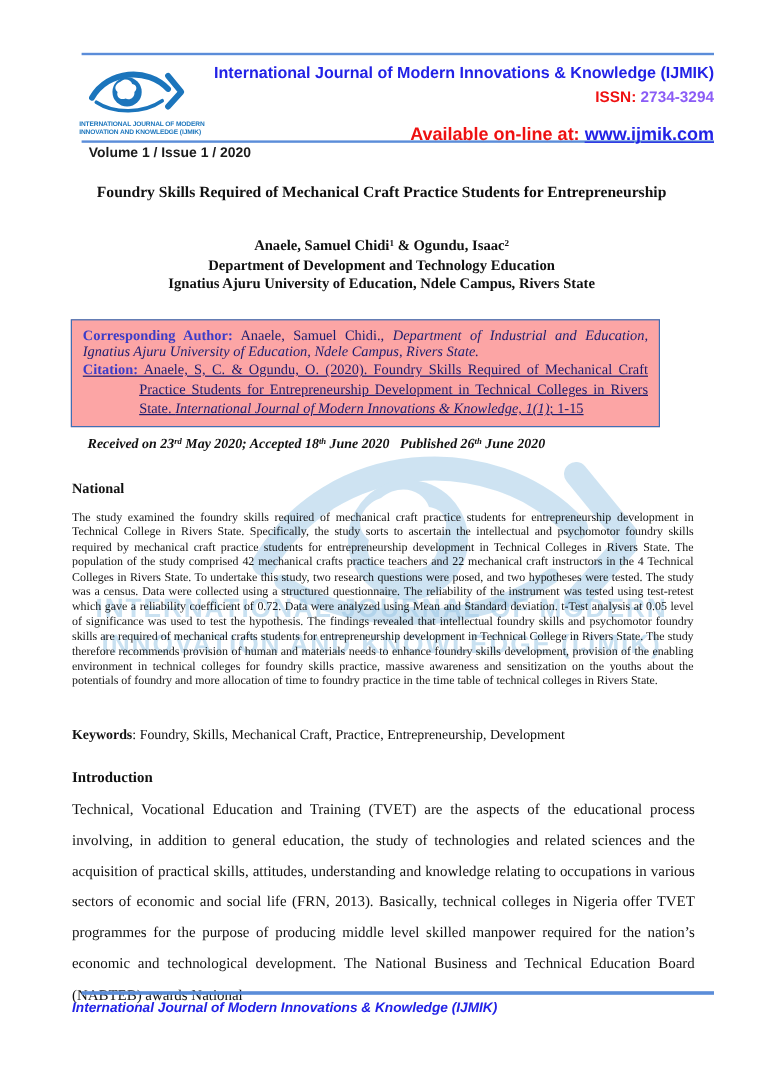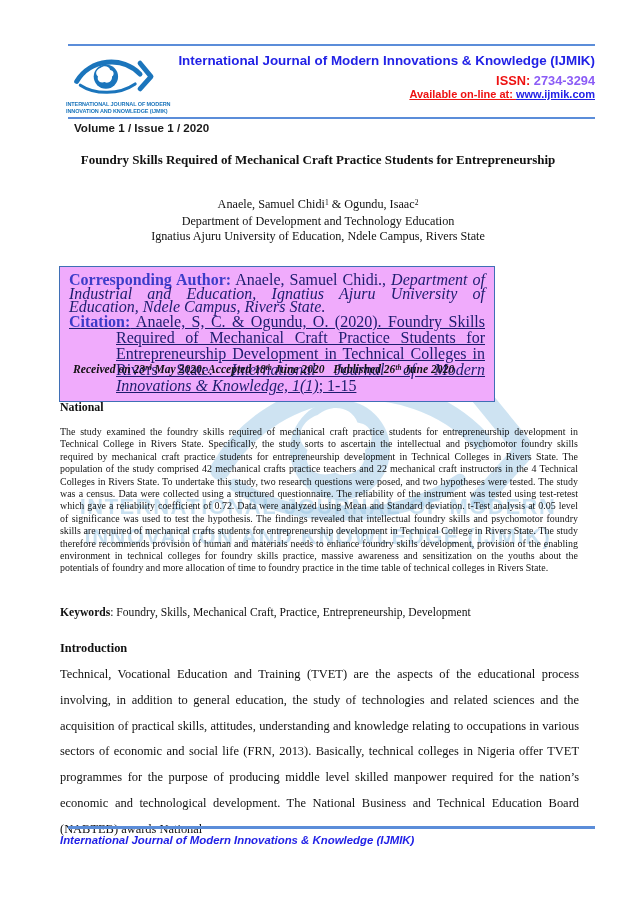--- a/index.html
+++ b/index.html
@@ -30,37 +30,37 @@
   .fill-main{fill:#1b75bc;}
   .wm .stroke-main{stroke:#9ec9e6;}
   .wm .fill-main{fill:#9ec9e6;}
 
   .header-text{left:160px;top:53px;width:435px;text-align:right;
                font-family:"Liberation Sans",sans-serif;font-weight:bold;}
   .journal-title{color:#2222e6;font-size:13.4px;line-height:15px;}
   .issn-line{margin-top:5px;font-size:12.8px;}
   .issn-label{color:#ee1111;text-align:center;}
   .issn-value{color:#8b5cf6;}
-  .available-line{margin-top:0;font-size:11px;color:#ee1111;text-decoration:underline;}
+  .available-line{margin-top:16px;font-size:15px;color:#ee1111;}
   .site-link{color:#2222e6;text-decoration:underline;cursor:pointer;}
 
   .volume-line{left:74px;top:121px;font-family:"Liberation Sans",sans-serif;
                font-weight:bold;font-size:11.6px;color:#1a1a1a;}
 
   
   .paper-title{left:58px;top:151px;width:520px;text-align:center;
                font-weight:bold;font-size:13px;line-height:18.5px;}
   .authors-block{left:58px;top:197px;width:520px;text-align:center;
-                 font-size:12.2px;line-height:14.8px;}
+                 font-size:12.2px;line-height:14.8px;font-weight:bold;}
   .sup{font-size:0.62em;position:relative;top:-0.45em;}
 
   
-  .info-box{left:59px;top:266px;width:436px;box-sizing:border-box;
-            background:#f0abfc;border:1.6px solid #3f6fb5;
-            padding:6px 9px 7px 9px;color:#1c1c6e;font-size:16px;}
+  .info-box{left:59px;top:266px;width:491px;box-sizing:border-box;
+            background:#fca5a5;border:1.6px solid #3f6fb5;
+            padding:6px 9px 7px 9px;color:#1c1c6e;font-size:12px;}
   .ca-para{text-align:justify;line-height:13.6px;}
   .ca-label,.cit-label{color:#3c3cc8;font-weight:bold;}
   .ital{font-style:italic;}
   .cit-para{margin-top:0;text-align:justify;line-height:16px;
             padding-left:47px;text-indent:-47px;text-decoration:underline;}
 
   .received-line{left:73px;top:363px;font-weight:bold;font-style:italic;
                  font-size:11.6px;color:#111;}
 
   

